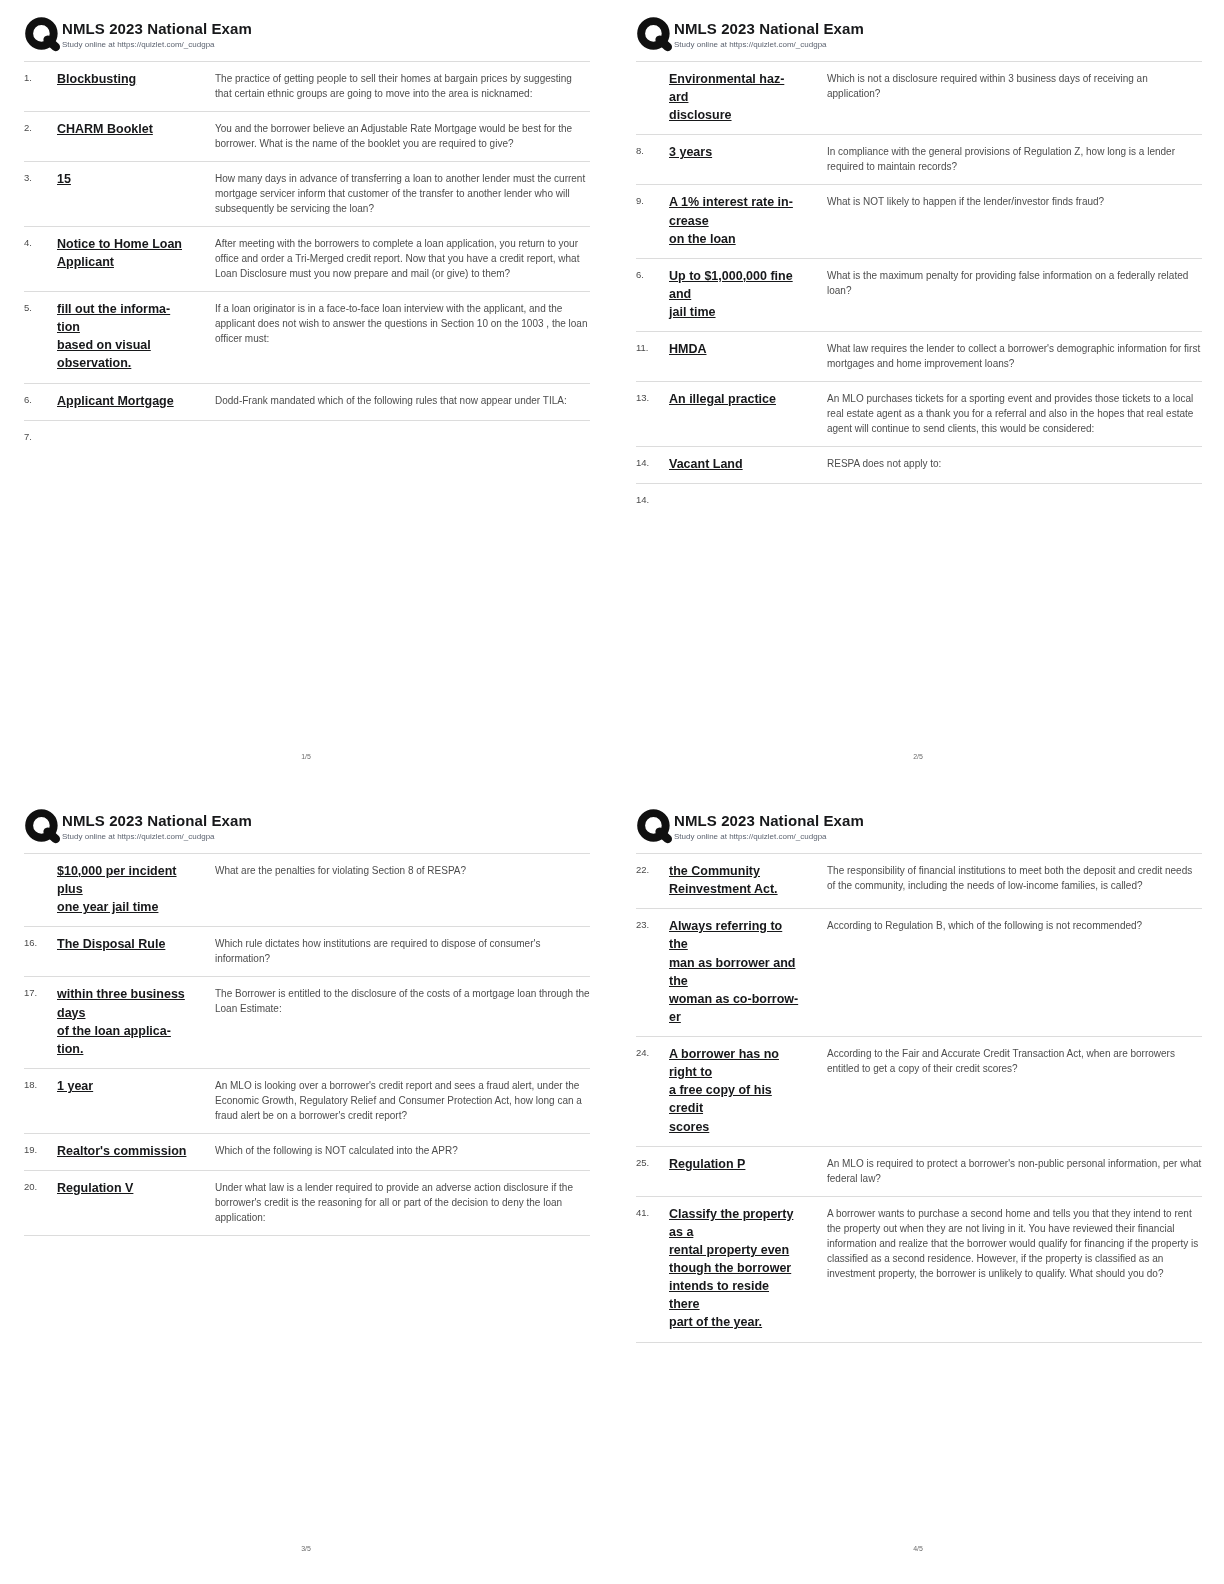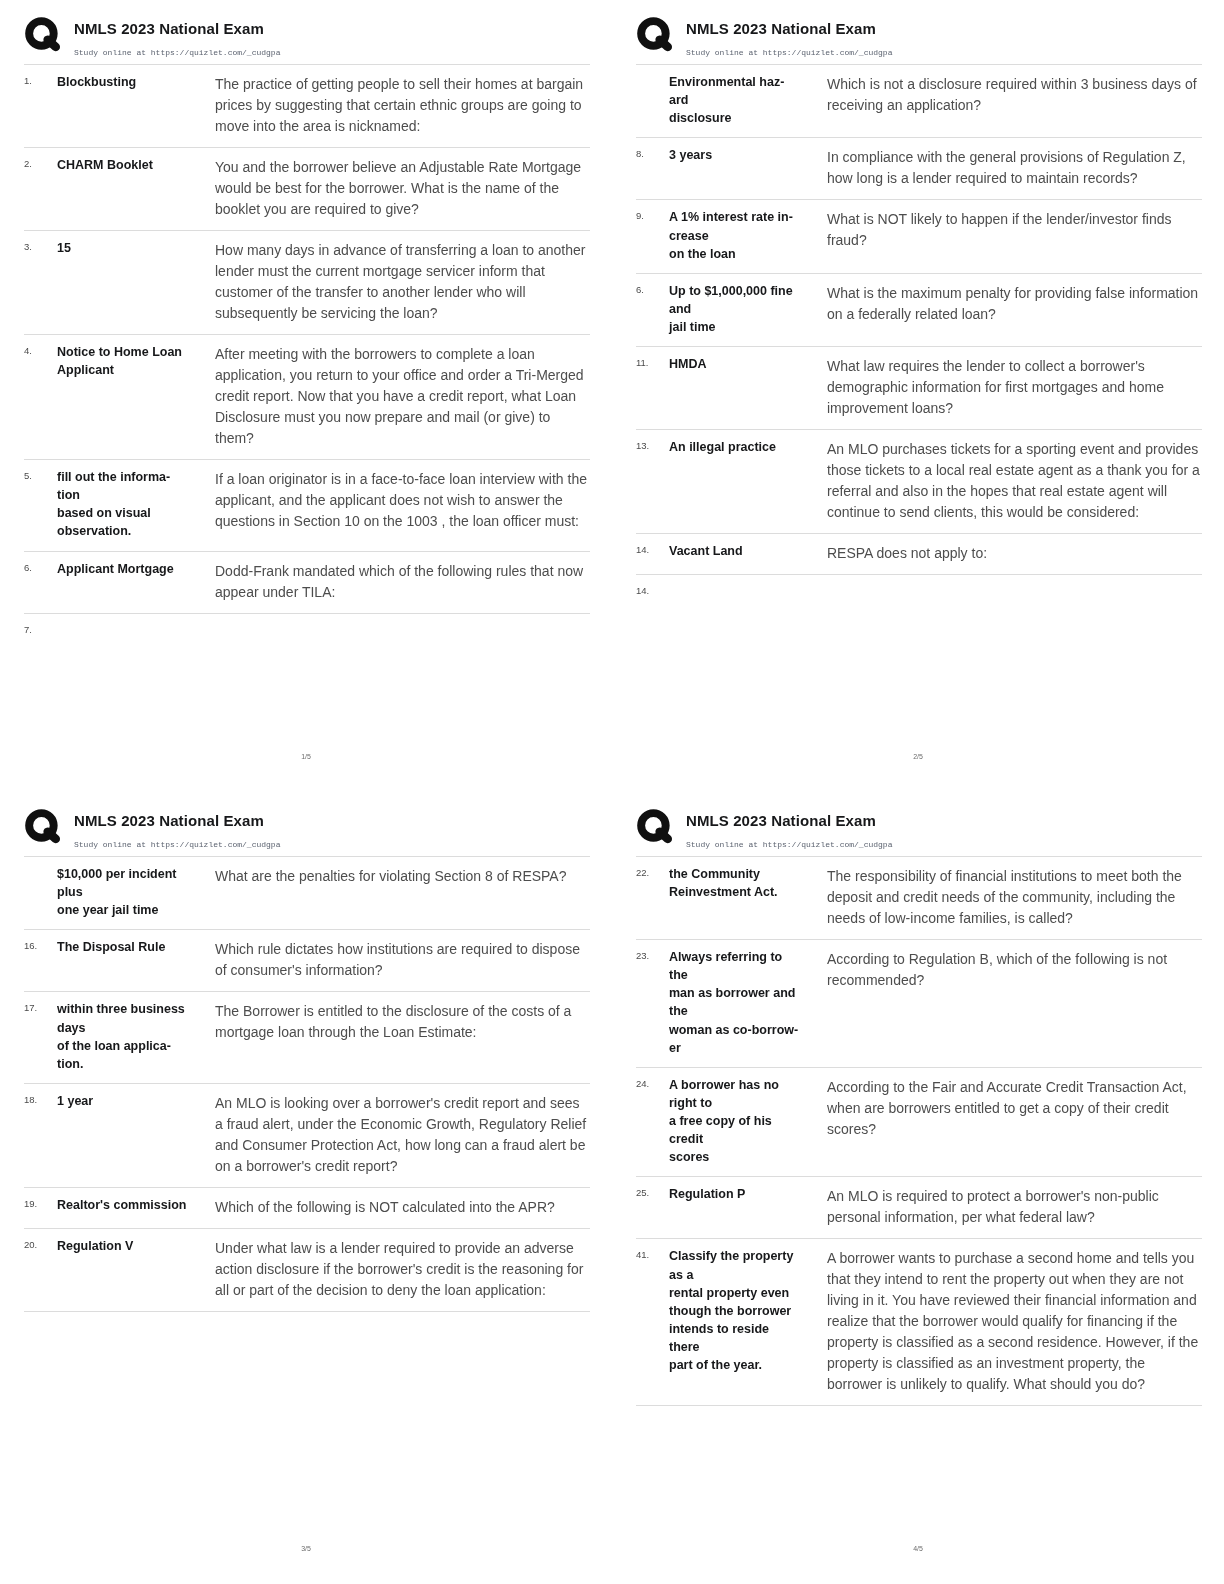--- a/index.html
+++ b/index.html
@@ -18,36 +18,35 @@
   .page {
     position: relative;
     box-sizing: border-box;
     padding: 16px 22px 0 24px;
     overflow: hidden;
     background: #ffffff;
   }
   .header {
     display: flex;
     align-items: flex-start;
-    gap: 12px;
+    gap: 0;
     margin-bottom: 7px;
   }
   .logo { display: inline-block; width: 38px; height: 38px; flex: 0 0 auto; }
   .header-text { padding-top: 4px; }
   .title {
     font-size: 15px;
     font-weight: 700;
     color: #17181a;
     letter-spacing: 0.1px;
   }
   .subtitle {
     font-size: 8px;
     color: #5c6370;
-    margin-top: 11px;
-    font-family: Liberation Mono, monospace;
+    margin-top: 3px;
   }
   .rows { border-top: 1px solid #dcdcdc; }
   .row {
     display: grid;
     grid-template-columns: 33px 158px 1fr;
     padding: 8px 0 10px 0;
     border-bottom: 1px solid #dcdcdc;
   }
   .row.no-divider { border-bottom: none; }
   .num {
@@ -55,23 +54,24 @@
     color: #4a4a4a;
     padding-top: 2px;
   }
   .term {
     font-size: 12.5px;
     font-weight: 700;
     color: #17181a;
     line-height: 1.45;
     white-space: pre-line;
     padding-right: 8px;
+    text-decoration: underline;
   }
   .def {
-    font-size: 14px;
+    font-size: 10px;
     color: #4d4d4d;
     line-height: 1.5;
     padding-top: 1px;
   }
   .footer {
     position: absolute;
     bottom: 32px;
     left: 0;
     width: 100%;
     text-align: center;

